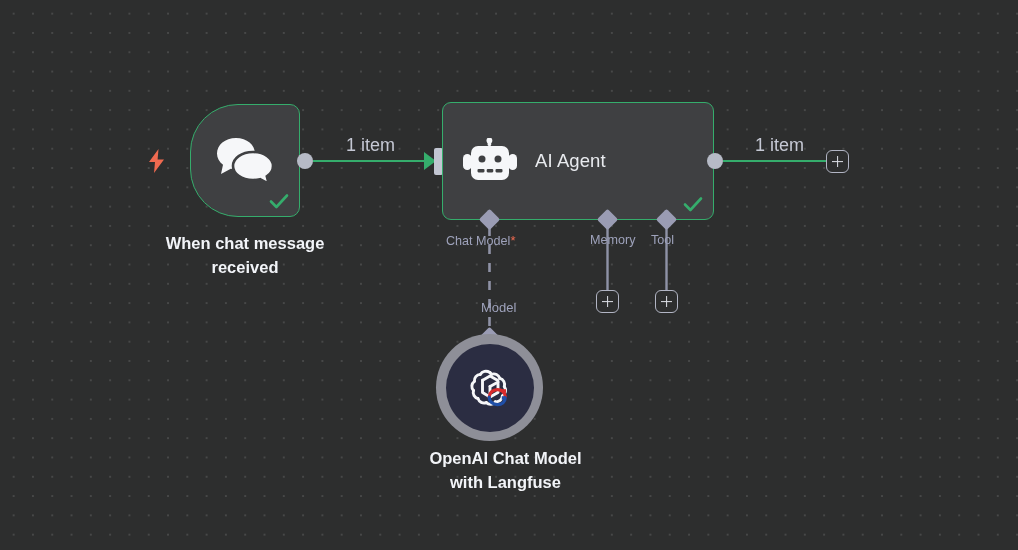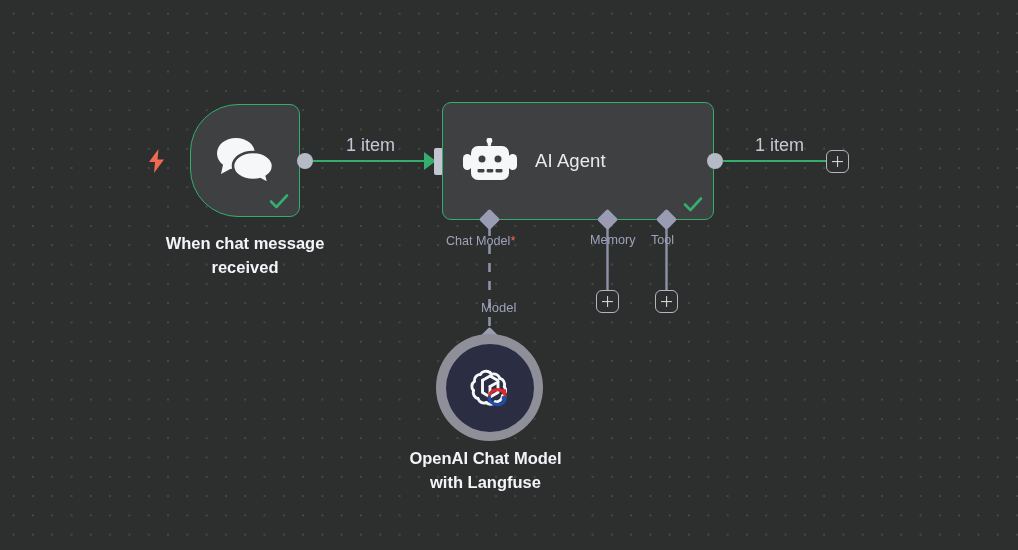--- a/index.html
+++ b/index.html
@@ -157,21 +157,21 @@
   .node-caption {
     position: absolute;
     color: #f2f4f8;
     font-size: 16.5px;
     font-weight: bold;
     text-align: center;
     line-height: 24px;
     white-space: pre-line;
   }
   #caption-trigger { left: 145px; top: 231px; width: 200px; }
-  #caption-openai  { left: 385px; top: 446px; width: 201px; }
+  #caption-openai  { left: 405px; top: 446px; width: 201px; }
 </style>
 </head>
 <body>
 
 <div id="canvas">
 
   <svg class="wires" viewBox="0 0 1018 550">
 
     <line x1="313" y1="161" x2="424" y2="161" stroke="#35ad6c" stroke-width="2.1"></line>
 

